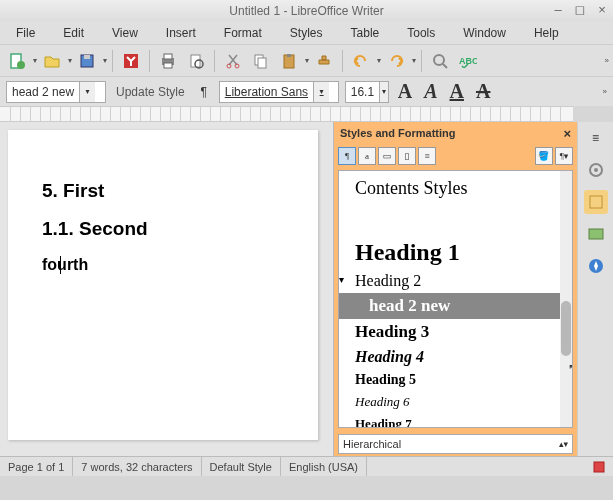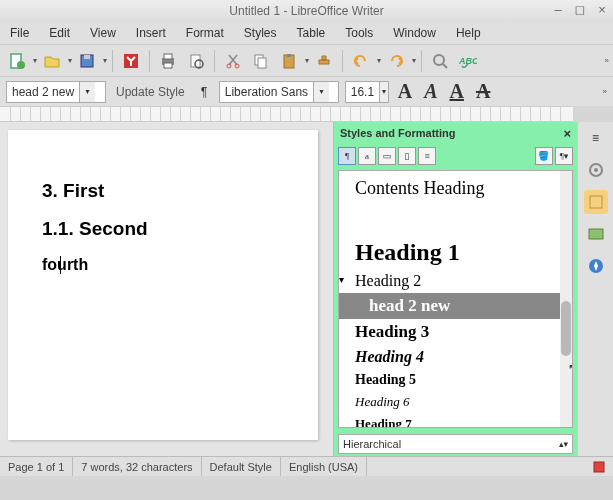--- a/index.html
+++ b/index.html
@@ -1,42 +1,42 @@
 <!DOCTYPE html>
 <html><head>
 <meta charset="utf-8">
 <style>
 * { margin: 0; padding: 0; box-sizing: border-box; font-family: sans-serif; }
 body { width: 613px; height: 500px; background: #d6d6d6; overflow: hidden; font-size: 12px; color: #333; }
 .titlebar { height: 22px; display: flex; align-items: center; justify-content: center; background: linear-gradient(#eee,#ddd); position: relative; }
 .titlebar-text { color: #666; font-size: 12px; }
 .winbtns { position: absolute; right: 4px; top: 2px; display: flex; gap: 8px; }
 .winbtn { width: 14px; height: 14px; display: flex; align-items: center; justify-content: center; color: #666; font-size: 13px; }
-.menubar { height: 22px; display: flex; align-items: center; padding: 0 2px; gap: 4px; background: #e0e0e0; }
+.menubar { height: 22px; display: flex; align-items: center; padding: 0 8px; gap: 12px; background: #e0e0e0; }
 .menuitem { padding: 2px 8px; font-size: 12px; color: #333; }
 .toolbar { height: 32px; display: flex; align-items: center; padding: 0 4px; gap: 2px; background: #e0e0e0; border-top: 1px solid #ccc; }
-.tbtn { width: 26px; height: 26px; display: flex; align-items: center; justify-content: center; border-radius: 2px; font-style: italic; }
+.tbtn { width: 26px; height: 26px; display: flex; align-items: center; justify-content: center; border-radius: 2px; }
 .sep { width: 1px; height: 22px; background: #bbb; margin: 0 3px; }
 .dropdown-arrow { font-size: 8px; color: #555; margin-left: 1px; }
 .toolbar2 { height: 30px; display: flex; align-items: center; padding: 0 6px; gap: 6px; background: #e0e0e0; border-top: 1px solid #ccc; }
 .combo { display: flex; align-items: center; background: #fff; border: 1px solid #aaa; height: 22px; }
 .combo-text { padding: 0 5px; font-size: 12px; color: #333; }
 .combo-btn { width: 16px; height: 100%; display: flex; align-items: center; justify-content: center; background: #eee; border-left: 1px solid #aaa; font-size: 8px; }
 .updatestyle { font-size: 12px; color: #555; padding: 0 4px; }
 .bigA { font-family: Georgia, serif; font-weight: bold; font-size: 20px; padding: 0 3px; }
 .ruler { height: 16px; background: #f5f5f5; border-top: 1px solid #ccc; border-bottom: 1px solid #ccc; margin-right: 40px; position: relative; }
 .ruler-marks { position: absolute; left: 10px; right: 10px; height: 100%; background: repeating-linear-gradient(90deg,#999 0,#999 1px,transparent 1px,transparent 10px); opacity: .4; }
 .main { display: flex; height: 334px; background: #e5e5e5; }
 .docarea { flex: 1; position: relative; overflow: hidden; }
 .page { position: absolute; left: 8px; top: 8px; width: 310px; height: 310px; background: #fff; box-shadow: 1px 1px 3px rgba(0,0,0,.2); }
 .page-content { padding: 50px 30px 10px 34px; }
 .doc-line { font-family: "Liberation Sans", Arial, sans-serif; font-weight: bold; font-size: 19px; color: #000; margin-bottom: 16px; }
 .doc-line-4 { font-weight: bold; font-size: 16px; position: relative; display: inline-block; }
 .cursor { position: absolute; left: 18px; top: 0; width: 1px; height: 18px; background: #000; }
-.sidepanel { width: 244px; background: #86efac; border-left: 1px solid #bbb; display: flex; flex-direction: column; }
+.sidepanel { width: 244px; background: #fdba74; border-left: 1px solid #bbb; display: flex; flex-direction: column; }
 .sidehead { display: flex; align-items: center; justify-content: space-between; height: 22px; padding: 0 6px; font-size: 11px; font-weight: bold; }
 .sidetoolbar { display: flex; align-items: center; height: 24px; padding: 0 4px; gap: 2px; }
 .sbtn { width: 18px; height: 18px; border: 1px solid #999; background: #f5f5f5; display: flex; align-items: center; justify-content: center; font-size: 9px; font-family: serif; }
 .sbtn.active { background: #d0e0f0; border-color: #5a8fc8; }
 .stylelist { flex: 1; background: #fff; margin: 2px 4px 4px 4px; border: 1px solid #aaa; overflow: hidden; position: relative; }
 .stylelist-inner { padding: 4px 0 4px 12px; }
 .style-item { font-family: Georgia, serif; padding: 3px 4px; color: #000; white-space: nowrap; }
 .style-contents { font-size: 18px; }
 .style-h1 { font-size: 24px; font-weight: bold; margin-top: 34px; }
 .style-h2 { font-size: 16px; font-weight: normal; position: relative; }
@@ -182,21 +182,21 @@
   <span class="dropdown-arrow" style="margin-left:auto;">»</span>
 </div>
 
 <div class="toolbar2">
   <div class="combo" style="width:100px;">
     <span class="combo-text">head 2 new</span>
     <span class="combo-btn">▾</span>
   </div>
   <span class="updatestyle">Update Style</span>
   <div class="tbtn" style="width:18px;">¶</div>
-  <div class="combo" style="width:120px;">
+  <div class="combo" style="width:120px;text-decoration:underline;">
     <span class="combo-text">Liberation Sans</span>
     <span class="combo-btn">▾</span>
   </div>
   <div class="combo" style="width:44px;">
     <span class="combo-text">16.1</span>
     <span class="combo-btn">▾</span>
   </div>
   <span class="bigA">A</span>
   <span class="bigA" style="font-style:italic;">A</span>
   <span class="bigA" style="text-decoration:underline;">A</span>
@@ -205,21 +205,21 @@
 </div>
 
 <div class="ruler">
     <div class="ruler-marks"></div>
   </div>
 
 <div class="main">
   <div class="docarea">
     <div class="page">
       <div class="page-content">
-        <div class="doc-line">3. First</div>
+        <div class="doc-line">5. First</div>
         <div class="doc-line">1.1. Second</div>
         <div class="doc-line doc-line-4">
           <span>fourth</span>
           <span class="cursor"></span>
         </div>
       </div>
     </div>
   </div>
 
   <div class="sidepanel">
@@ -232,21 +232,21 @@
       <div class="sbtn">a</div>
       <div class="sbtn">▭</div>
       <div class="sbtn">▯</div>
       <div class="sbtn">≡</div>
       <div style="flex:1"></div>
       <div class="sbtn">🪣</div>
       <div class="sbtn">¶▾</div>
     </div>
     <div class="stylelist">
       <div class="stylelist-inner">
-        <div class="style-item style-contents">Contents Heading</div>
+        <div class="style-item style-contents">Contents Styles</div>
         <div class="style-item style-h1">Heading 1</div>
         <div class="style-item style-h2">Heading 2</div>
         <div class="style-item style-h2new">head 2 new</div>
         <div class="style-item style-h3">Heading 3</div>
         <div class="style-item style-h4">Heading 4</div>
         <div class="style-item style-h5">Heading 5</div>
         <div class="style-item style-h6">Heading 6</div>
         <div class="style-item style-h7">Heading 7</div>
       </div>
       <div class="scrollbar">

